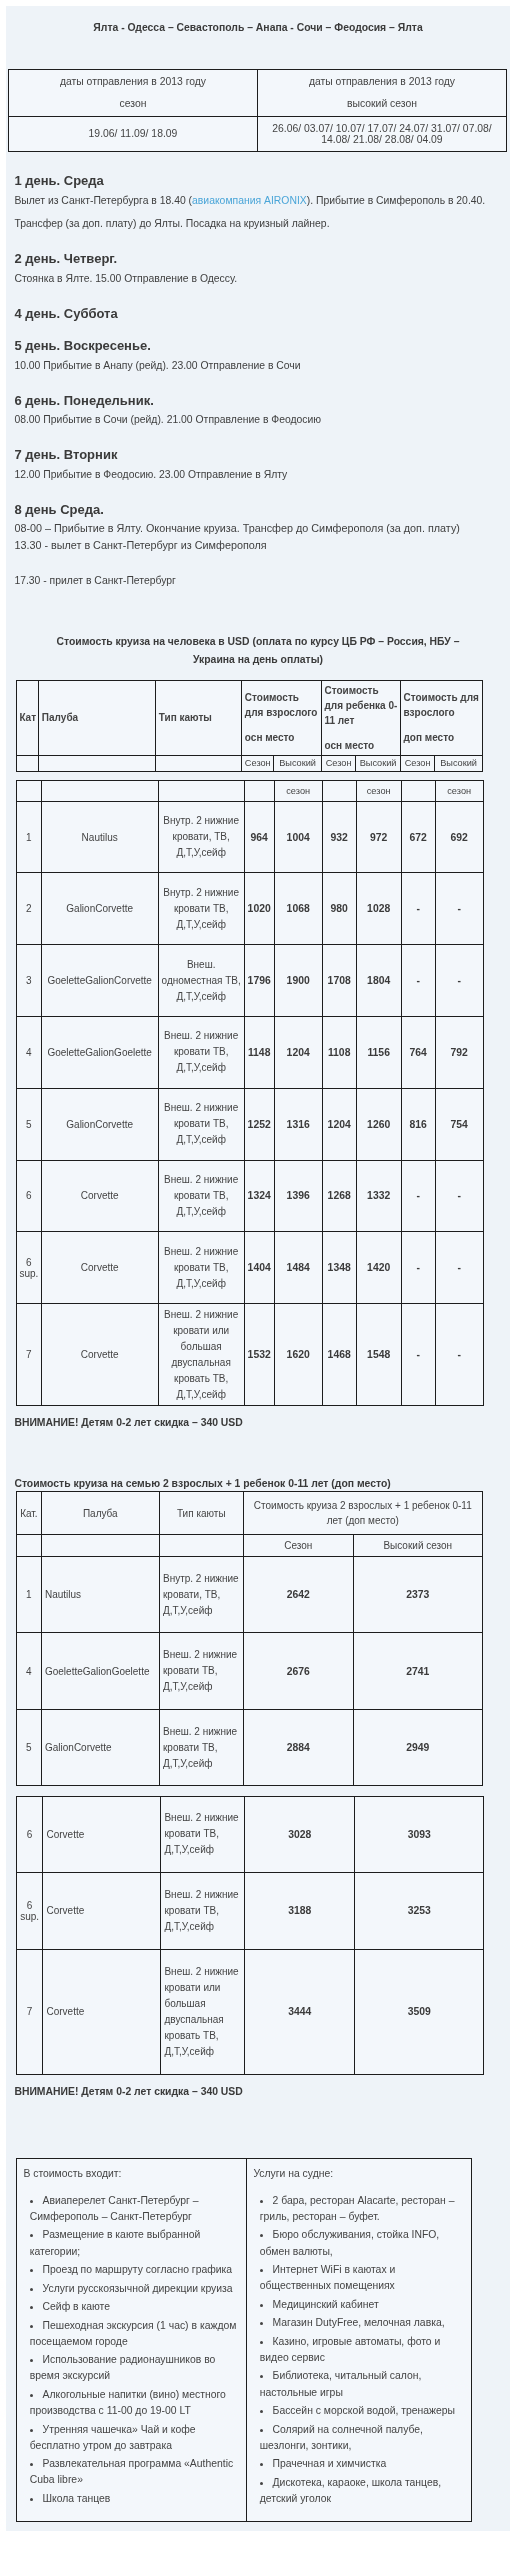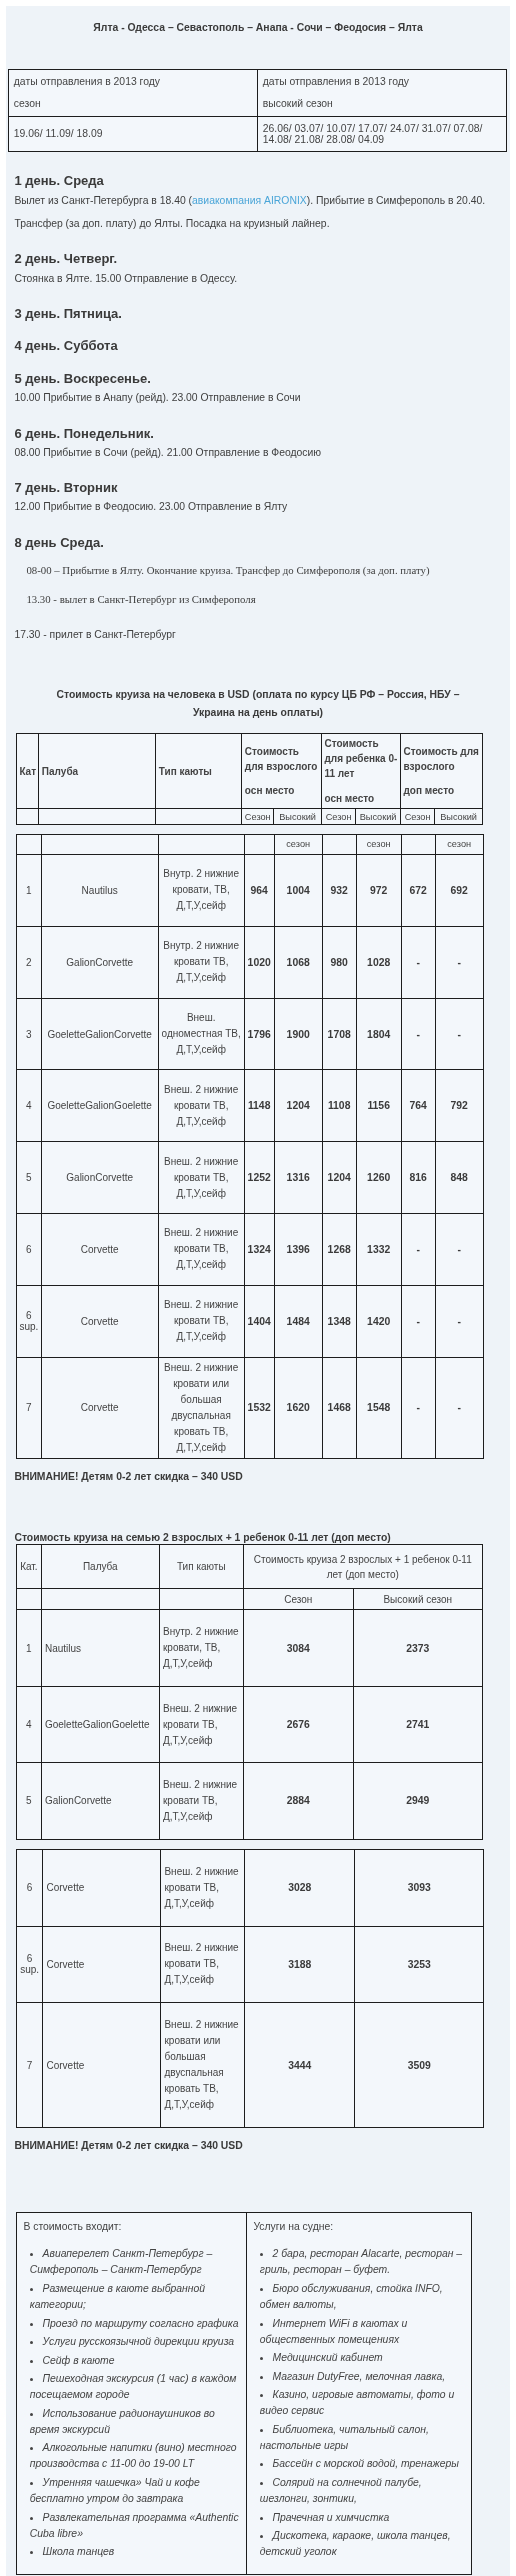--- a/index.html
+++ b/index.html
@@ -6,27 +6,27 @@
   body { font-family:"Liberation Sans","DejaVu Sans",sans-serif; color:#404040; width:516px; }
   .page { margin:6.4px; padding:3.2px 1.6px 9.6px 1.6px; background:#eef3f8; }
 
   .main-title { text-align:center; font-weight:bold; font-size:10.4px; margin:8px 24px 0 24px; line-height:1.5; color:#3b3b3b; }
   .route-title { text-align:center; font-weight:bold; font-size:10.4px; margin:12px 0 36px 0; color:#3b3b3b; }
 
   table { border-collapse:collapse; }
   td { border:0.8px solid #1d1d1d; background:#f3f7fb; font-size:10px; color:#444; }
 
   .dates-table { width:499px; }
-  .dates-table td { text-align:left; padding:6.4px 4.8px; font-size:10.4px; }
+  .dates-table td { text-align:center; padding:6.4px 4.8px; font-size:10.4px; }
   .dates-hdr-line { margin-bottom:11.2px; }
 
   .itinerary { margin:21px 6.4px 0 6.4px; }
   .day-title { font-weight:bold; font-size:13px; margin:17.6px 0 3.2px 0; color:#3a3a3a; }
   .day-text { font-size:10.4px; margin:0 0 4.8px 0; line-height:1.8; }
-  .serif { font-family:Liberation Serif, serif; font-size:10.8px; line-height:1.6; margin:12px; }
+  .serif { font-family:Liberation Sans, sans-serif; font-size:10.8px; line-height:1.6; margin:0; }
   .after-serif { margin-top:17.6px; }
   .link { color:#4aa5d8; text-decoration:none; }
 
   .price-title { text-align:center; font-weight:bold; font-size:10.4px; margin:42px 32px 11.2px 32px; line-height:1.7; color:#3b3b3b; }
 
   .price-table { margin-left:8px; }
   .price-table td { padding:2.4px 2.4px; vertical-align:middle; }
   .hdr { font-weight:bold; text-align:left; vertical-align:middle; padding:3.2px 2.4px; line-height:1.5; }
   .grp-top { margin-bottom:9.6px; font-weight:bold; }
   .season-cell { text-align:center; font-size:9.2px; padding:2.4px 0.8px; }
@@ -51,21 +51,21 @@
   .fam-cat { text-align:center; }
   .fam-deck { text-align:left; }
   .fam-cabin { text-align:left; line-height:1.6; padding:6.4px 1.6px 6.4px 2.4px; }
   .fam-num { text-align:center; font-weight:bold; font-size:10.4px; color:#3b3b3b; }
   .fam-row td { height:69px; }
   .fam-row-tall td { height:118px; }
   .part2 { margin-top:9.6px; }
 
   .info-table { margin-left:8px; }
   .info-table td { vertical-align:top; padding:6.4px 6.4px 11.2px 6.4px; font-size:10.4px; line-height:1.55; }
-  .info-table ul { margin:11.2px 0 0 0; padding-left:6.4px; list-style-position:inside;font-style:italic; }
+  .info-table ul { margin:11.2px 0 0 0; padding-left:6.4px; list-style-position:inside; }
   .info-table li { margin-bottom:2.4px; }
   .info-table li::marker { font-size:8.8px; }
 </style>
 </head>
 <body>
 
 <div class="page">
 
   <div class="route-title">Ялта - Одесса – Севастополь – Анапа - Сочи – Феодосия – Ялта</div>
 
@@ -89,21 +89,20 @@
     </table>
 
   <div class="itinerary">
     <p class="day-title">1 день. Среда</p>
     <p class="day-text"><span>Вылет из Санкт-Петербурга в 18.40 (</span><a href="#" class="link">авиакомпания AIRONIX</a><span>). Прибытие в Симферополь в 20.40.</span></p>
     <p class="day-text">Трансфер (за доп. плату) до Ялты. Посадка на круизный лайнер.</p>
 
     <p class="day-title">2 день. Четверг.</p>
     <p class="day-text">Стоянка в Ялте. 15.00 Отправление в Одессу.</p>
 
-    <p class="day-title">3 день. Пятница.</p>
 
     <p class="day-title">4 день. Суббота</p>
 
     <p class="day-title">5 день. Воскресенье.</p>
     <p class="day-text">10.00 Прибытие в Анапу (рейд). 23.00 Отправление в Сочи</p>
 
     <p class="day-title">6 день. Понедельник.</p>
     <p class="day-text">08.00 Прибытие в Сочи (рейд). 21.00 Отправление в Феодосию</p>
 
     <p class="day-title">7 день. Вторник</p>
@@ -231,21 +230,21 @@
     </tr>
     <tr class="row-tall">
       <td class="cat-cell">5</td>
       <td class="deck-cell">GalionCorvette</td>
       <td class="cabin-cell">Внеш. 2 нижние кровати ТВ, Д,Т,У,сейф</td>
       <td class="num-cell">1252</td>
       <td class="num-cell">1316</td>
       <td class="num-cell">1204</td>
       <td class="num-cell">1260</td>
       <td class="num-cell">816</td>
-      <td class="num-cell">848</td>
+      <td class="num-cell">754</td>
     </tr>
     <tr class="row-tall">
       <td class="cat-cell">6</td>
       <td class="deck-cell">Corvette</td>
       <td class="cabin-cell">Внеш. 2 нижние кровати ТВ, Д,Т,У,сейф</td>
       <td class="num-cell">1324</td>
       <td class="num-cell">1396</td>
       <td class="num-cell">1268</td>
       <td class="num-cell">1332</td>
       <td class="num-cell">-</td>
@@ -299,21 +298,21 @@
       <td></td>
       <td></td>
       <td></td>
       <td class="fam-season">Сезон</td>
       <td class="fam-season">Высокий сезон</td>
     </tr>
     <tr class="fam-row">
       <td class="fam-cat">1</td>
       <td class="fam-deck">Nautilus</td>
       <td class="fam-cabin">Внутр. 2 нижние кровати, ТВ, Д,Т,У,сейф</td>
-      <td class="fam-num">3084</td>
+      <td class="fam-num">2642</td>
       <td class="fam-num">2373</td>
     </tr>
     <tr class="fam-row">
       <td class="fam-cat">4</td>
       <td class="fam-deck">GoeletteGalionGoelette</td>
       <td class="fam-cabin">Внеш. 2 нижние кровати ТВ, Д,Т,У,сейф</td>
       <td class="fam-num">2676</td>
       <td class="fam-num">2741</td>
     </tr>
     <tr class="fam-row">

